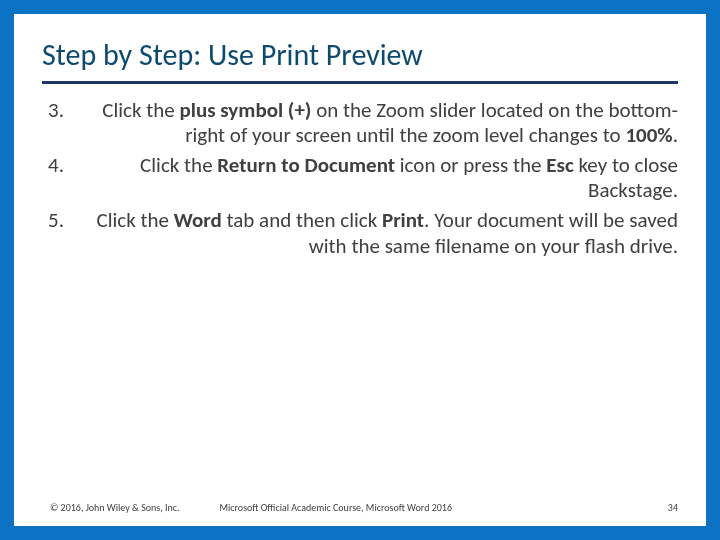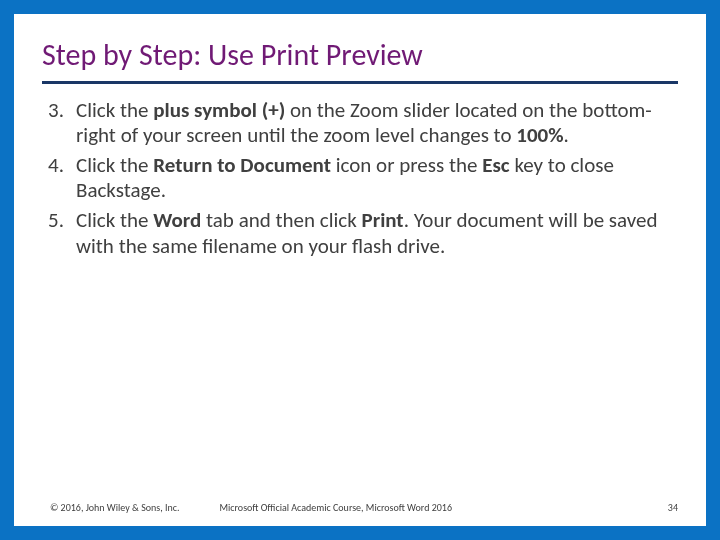--- a/index.html
+++ b/index.html
@@ -12,21 +12,21 @@
   .slide {
     width: 720px;
     height: 540px;
     border: 14px solid #0b72c4;
     padding: 24px 28px 10px 28px;
     position: relative;
     display: flex;
     flex-direction: column;
   }
   .title {
-    color: #701a75;
+    color: #0c4a6e;
     font-size: 30px;
     font-weight: 400;
     line-height: 1.15;
     padding-bottom: 6px;
   }
   .title-rule {
     border: none;
     border-top: 3px solid #1a3766;
     margin-top: 2px;
     margin-bottom: 14px;
@@ -46,20 +46,21 @@
     margin-bottom: 4px;
   }
   ol.steps li .num {
     min-width: 34px;
     text-align: right;
     padding-right: 12px;
     color: #404040;
   }
   ol.steps li .txt {
     flex: 1;
+    text-align: right;
   }
   .txt b { font-weight: 700; }
   .footer {
     display: flex;
     align-items: flex-end;
     font-size: 10px;
     color: #404040;
     padding-bottom: 2px;
     margin-left: 8px;
   }

